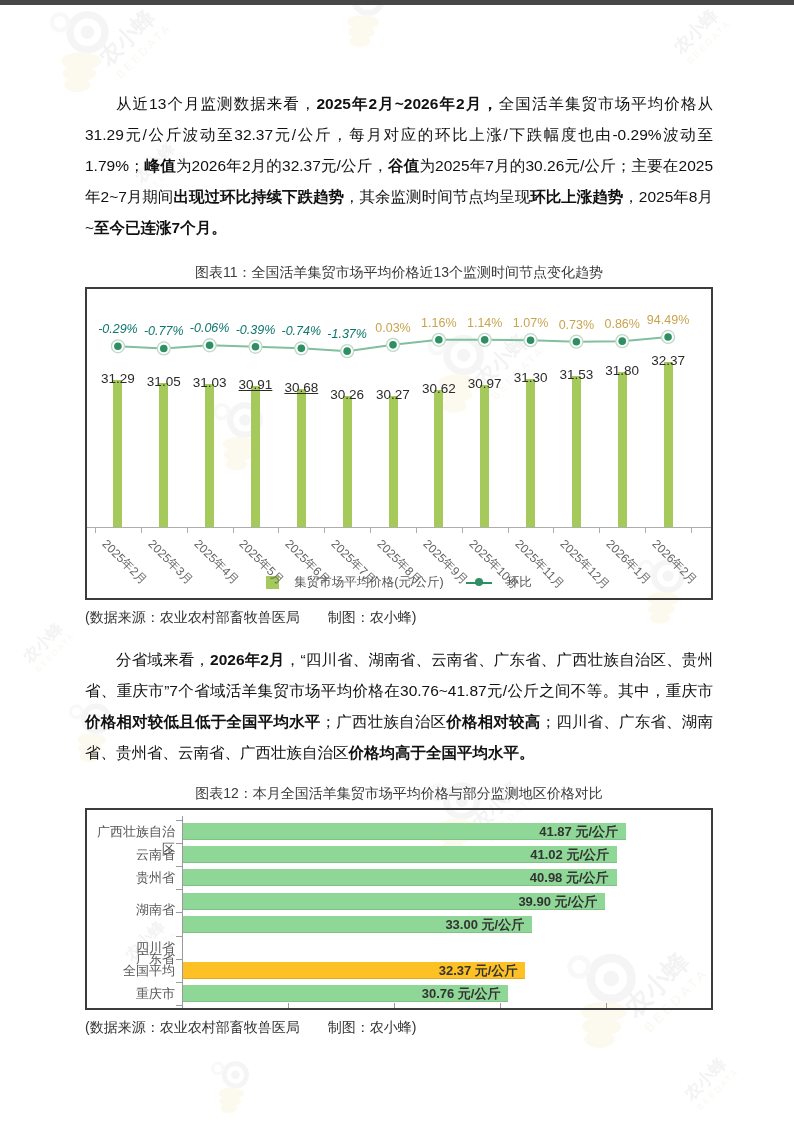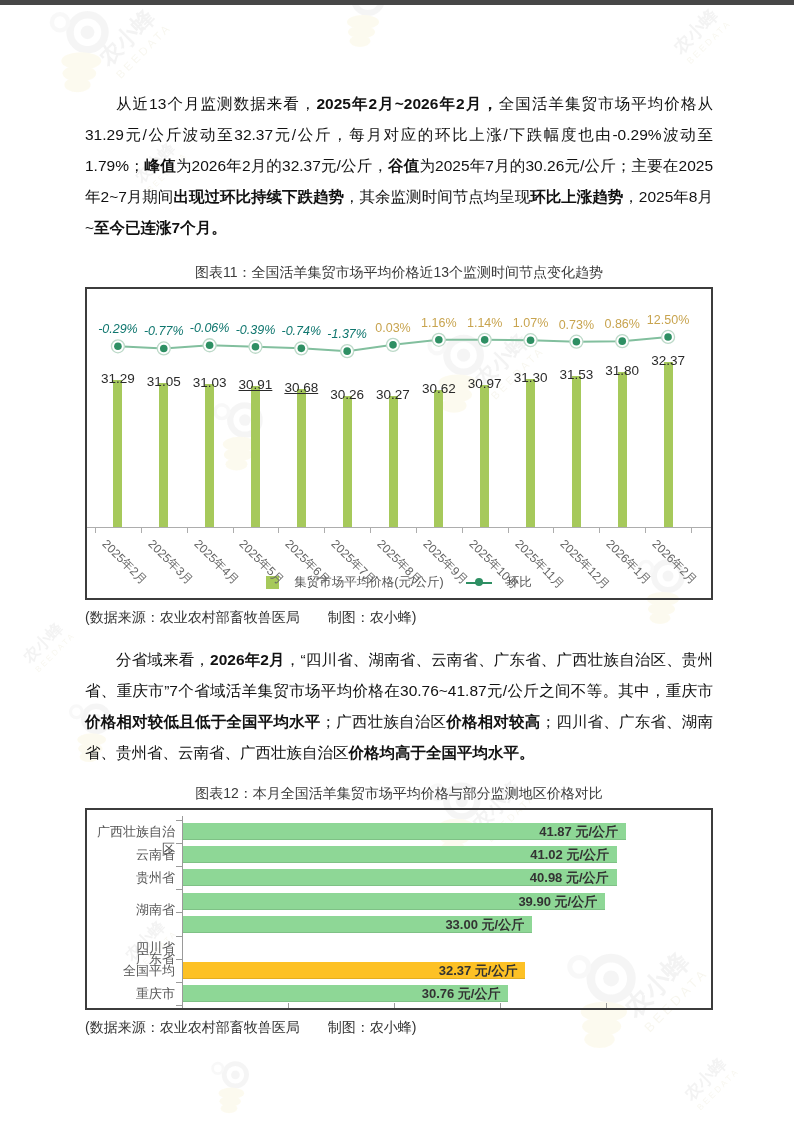--- a/index.html
+++ b/index.html
@@ -265,21 +265,21 @@
       <div class="c11-bar" style="left: 484.885px; top: 86.7907px; height: 151.209px; background: rgb(166, 201, 91);"></div>
       <div class="c11-bar-label" style="left: 463.385px; top: 77.7907px;">31.53</div>
       <div class="c11-pct pos" style="left: 458.385px; top: 28.715px;">0.73%</div>
       <div class="c11-xlabel" style="left: 481.385px; top: 247px;">2025年12月</div>
       <div class="c11-bar" style="left: 530.731px; top: 82.5067px; height: 155.493px; background: rgb(166, 201, 91);"></div>
       <div class="c11-bar-label" style="left: 509.231px; top: 73.5067px;">31.80</div>
       <div class="c11-pct pos" style="left: 504.231px; top: 28.13px;">0.86%</div>
       <div class="c11-xlabel" style="left: 527.231px; top: 247px;">2026年1月</div>
       <div class="c11-bar" style="left: 576.577px; top: 73.4627px; height: 164.537px; background: rgb(166, 201, 91);"></div>
       <div class="c11-bar-label" style="left: 555.077px; top: 64.4627px;">32.37</div>
-      <div class="c11-pct pos" style="left: 550.077px; top: 23.945px;">12.50%</div>
+      <div class="c11-pct pos" style="left: 550.077px; top: 23.945px;">94.49%</div>
       <div class="c11-xlabel" style="left: 573.077px; top: 247px;">2026年2月</div>
     </div>
 
   <div class="caption">(数据来源：农业农村部畜牧兽医局　　制图：农小蜂)</div>
 
   <p class="para" style="margin-top:17px"><span>分省域来看，</span><span class="b">2026年2月</span><span>，“四川省、湖南省、云南省、广东省、广西壮族自治区、贵州省、重庆市”7个省域活羊集贸市场平均价格在30.76~41.87元/公斤之间不等。其中，重庆市</span><span class="b">价格相对较低且低于全国平均水平</span><span>；广西壮族自治区</span><span class="b">价格相对较高</span><span>；四川省、广东省、湖南省、贵州省、云南省、广西壮族自治区</span><span class="b">价格均高于全国平均水平。</span></p>
 
   <div class="fig-title" style="margin-top:17px">图表12：本月全国活羊集贸市场平均价格与部分监测地区价格对比</div>
 
   <div class="chart-box" id="chart12">

